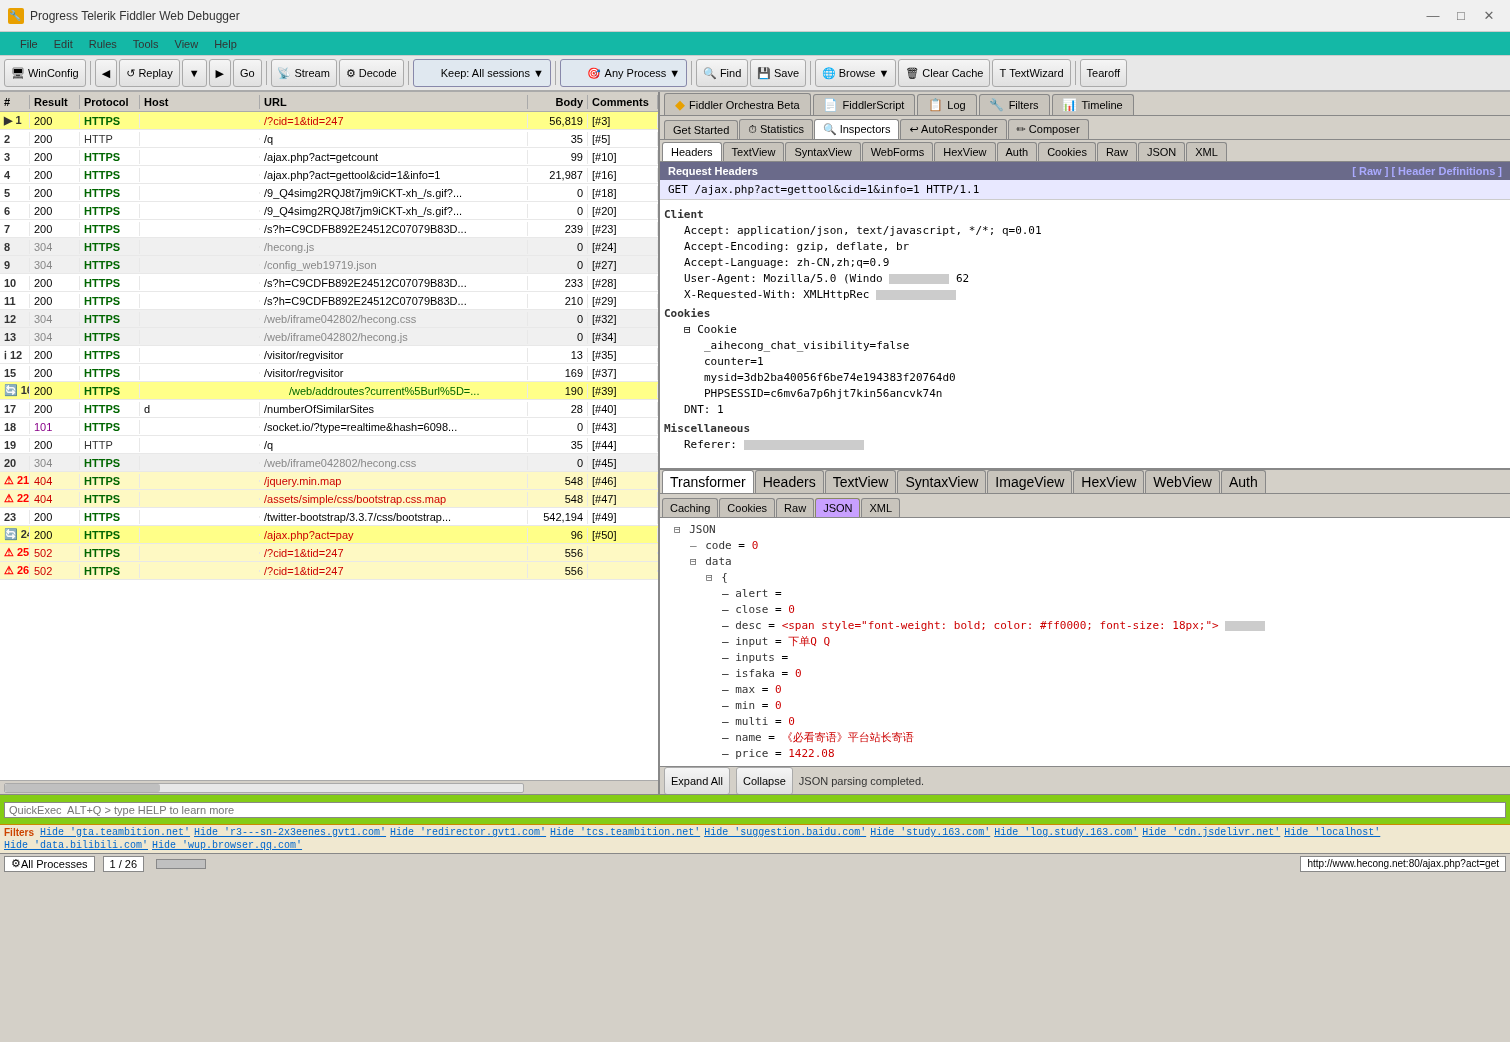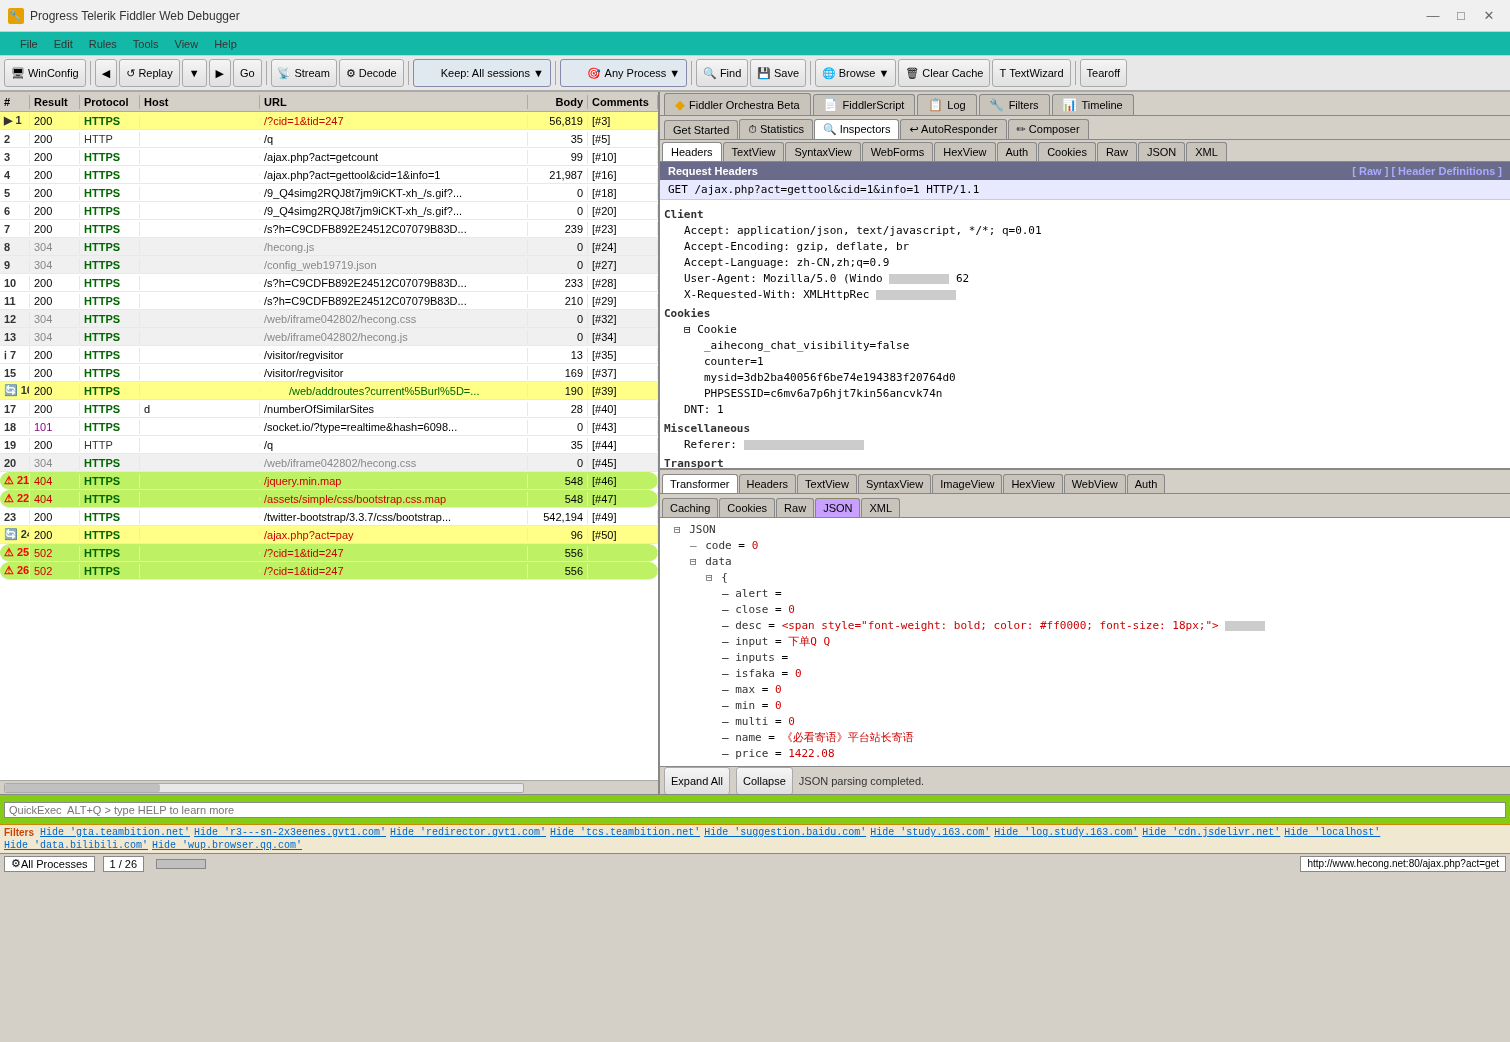--- a/index.html
+++ b/index.html
@@ -30,21 +30,21 @@
     .col-hash { width: 30px; }
     .col-result { width: 50px; }
     .col-protocol { width: 60px; }
     .col-host { width: 120px; }
     .col-body { width: 60px; text-align: right; }
     .col-comments { width: 70px; }
 
     .session-list { flex: 1; overflow-y: auto; overflow-x: hidden; }
     .session-row { display: flex; align-items: center; height: 18px; border-bottom: 1px solid #e8e8e8; font-size: 11px; cursor: pointer; }
     .session-row.selected-yellow { background: #ffff88; }
-    .session-row.row-error { background: #bef264; border-radius: 9px; }
+    .session-row.row-error { background: #fef9c3; }
     .row-cell { padding: 1px 4px; overflow: hidden; white-space: nowrap; border-right: 1px solid #e8e8e8; }
     .rc-hash { width: 30px; font-weight: bold; color: #333; }
     .rc-result { width: 50px; }
     .rc-protocol { width: 60px; }
     .rc-host { width: 120px; }
     .rc-url { flex: 1; overflow: hidden; }
     .rc-body { width: 60px; text-align: right; }
     .rc-comments { width: 70px; }
     .result-200 { color: black; }
     .result-304 { color: #888; }
@@ -74,21 +74,21 @@
     .req-method-line { background: #e8e8ff; padding: 3px 8px; font-size: 11px; font-family: monospace; border-bottom: 1px solid #ccc; }
     .req-content { flex: 1; overflow-y: auto; padding: 4px; font-size: 11px; font-family: monospace; }
     .req-section-title { font-weight: bold; margin: 4px 0 2px; color: #333; }
     .req-indent1 { padding-left: 20px; }
     .req-indent2 { padding-left: 40px; }
     .req-line { line-height: 16px; }
 
     
     .response-section { flex: 1; display: flex; flex-direction: column; background: white; }
     .resp-tabs-row { display: flex; background: #d4d0c8; height: 24px; align-items: flex-end; padding: 0 2px; border-bottom: 1px solid #888; gap: 1px; }
-    .resp-tab { padding: 3px 7px; background: #c8c4bc; border: 1px solid #888; border-bottom: none; font-size: 11px; cursor: pointer; border-radius: 3px 3px 0 0; }
+    .resp-tab { padding: 3px 7px; background: #c8c4bc; border: 1px solid #888; border-bottom: none; font-size: 14px; cursor: pointer; border-radius: 3px 3px 0 0; }
     .resp-tab.active { background: white; }
     .resp-sub-tabs { display: flex; background: #d4d0c8; height: 24px; align-items: flex-end; padding: 0 2px; border-bottom: 1px solid #888; gap: 1px; }
     .resp-sub-tab { padding: 3px 7px; background: #c8c4bc; border: 1px solid #888; border-bottom: none; font-size: 11px; cursor: pointer; border-radius: 3px 3px 0 0; }
     .resp-sub-tab.active { background: #c8a0ff; border-color: #886; }
     .json-tree { flex: 1; overflow-y: auto; padding: 4px; font-size: 11px; font-family: monospace; background: white; }
     .json-line { line-height: 16px; padding-left: 10px; }
     .json-key { color: #333; }
     .json-val { color: #cc0000; }
     .json-tree-node { margin-left: 16px; }
     .tree-toggle { color: #666; cursor: pointer; margin-right: 2px; }
@@ -321,21 +321,21 @@
       <div class="session-row" style="background:#f0f0f0">
         <div class="row-cell rc-hash">13</div>
         <div class="row-cell rc-result result-304">304</div>
         <div class="row-cell rc-protocol protocol-https">HTTPS</div>
         <div class="row-cell rc-host"></div>
         <div class="row-cell rc-url url-gray">/web/iframe042802/hecong.js</div>
         <div class="row-cell rc-body">0</div>
         <div class="row-cell rc-comments">[#34]</div>
       </div>
       <div class="session-row">
-        <div class="row-cell rc-hash">ℹ 7</div>
+        <div class="row-cell rc-hash">ℹ 12</div>
         <div class="row-cell rc-result result-200">200</div>
         <div class="row-cell rc-protocol protocol-https">HTTPS</div>
         <div class="row-cell rc-host"></div>
         <div class="row-cell rc-url">/visitor/regvisitor</div>
         <div class="row-cell rc-body">13</div>
         <div class="row-cell rc-comments">[#35]</div>
       </div>
       <div class="session-row">
         <div class="row-cell rc-hash">15</div>
         <div class="row-cell rc-result result-200">200</div>
@@ -534,21 +534,20 @@
         <div class="req-indent2 req-line">_aihecong_chat_visibility=false</div>
         <div class="req-indent2 req-line">counter=1</div>
         <div class="req-indent2 req-line">mysid=3db2ba40056f6be74e194383f20764d0</div>
         <div class="req-indent2 req-line">PHPSESSID=c6mv6a7p6hjt7kin56ancvk74n</div>
 
         <div class="req-indent1 req-line">DNT: 1</div>
 
         <div class="req-section-title">Miscellaneous</div>
         <div class="req-indent1 req-line">Referer: <span style="background:#ccc;display:inline-block;width:120px;height:10px;vertical-align:middle"></span></div>
 
-        <div class="req-section-title">Transport</div>
       </div>
     </div>
 
     <div class="response-section">
 
       <div class="resp-tabs-row">
         <div class="resp-tab active">Transformer</div>
         <div class="resp-tab">Headers</div>
         <div class="resp-tab">TextView</div>
         <div class="resp-tab">SyntaxView</div>

